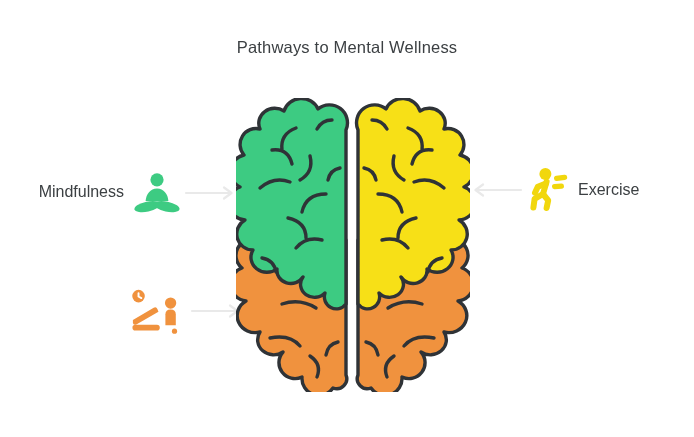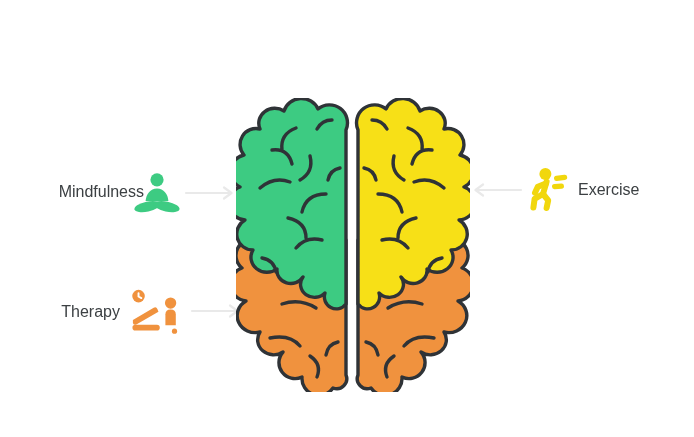--- a/index.html
+++ b/index.html
@@ -17,39 +17,39 @@
   .node-label.right-align{text-align:right;}
   .icon{position:absolute;}
   .arrow{position:absolute;}
   .brain{position:absolute;left:236px;top:98px;}
 </style>
 </head>
 <body>
 
 <div class="canvas">
 
+  <div class="title">Pathways to Mental Wellness</div>
 
-  <div class="node-label right-align" style="left:0;top:183px;width:124px;padding-left:20px;">Mindfulness</div>
+  <div class="node-label right-align" style="left:0;top:183px;width:124px;">Mindfulness</div>
 
   <div class="icon" style="left:133px;top:171px;">
     <svg width="48" height="48" viewBox="0 0 24 24" fill="#3DCB82">
       <circle cx="12" cy="4.4" r="3.3"></circle>
       <path d="M12,8.8 C8.6,8.8 6.6,11.6 6.3,15 L17.7,15 C17.4,11.6 15.4,8.8 12,8.8 Z"></path>
       <ellipse cx="7.2" cy="17.8" rx="6.6" ry="2.5" transform="rotate(-12 7.2 17.8)"></ellipse>
       <ellipse cx="16.8" cy="17.8" rx="6.6" ry="2.5" transform="rotate(12 16.8 17.8)"></ellipse>
     </svg>
   </div>
 
   <div class="arrow" style="left:184px;top:185px;">
     <svg width="56" height="16" viewBox="0 0 56 16">
       <path d="M2,8 H46 M40,2.5 L47.5,8 L40,13.5" fill="none" stroke-width="2.2" stroke-linecap="round" stroke-linejoin="round" stroke="#E9E9E9"></path>
     </svg>
   </div>
 
-  <div class="node-label right-align" style="left:0;top:303px;width:120px;">Therapy</div>
 
   <div class="icon" style="left:129px;top:287px;">
     <svg width="52" height="52" viewBox="0 0 24 24" fill="#F0923E">
       <circle cx="4.4" cy="4.2" r="2.9"></circle>
       <path d="M4.4,2.9 L4.4,4.4 L5.7,5.1" fill="none" stroke="#ffffff" stroke-width="0.9" stroke-linecap="round"></path>
       <path d="M1.8,15.2 L11.4,9.6 Q12.6,9 13.1,10.2 L13.6,11.4 L3.4,17.3 Q2.2,17.8 1.8,16.6 Z"></path>
       <rect x="1.6" y="17.4" width="12.6" height="2.7" rx="1.3"></rect>
       <circle cx="19.2" cy="7.4" r="2.6"></circle>
       <path d="M16.8,12.6 Q16.8,10.4 19.2,10.4 Q21.6,10.4 21.6,12.6 L21.6,17.6 L16.8,17.6 Z"></path>
       <circle cx="21" cy="20.4" r="1.2"></circle>

